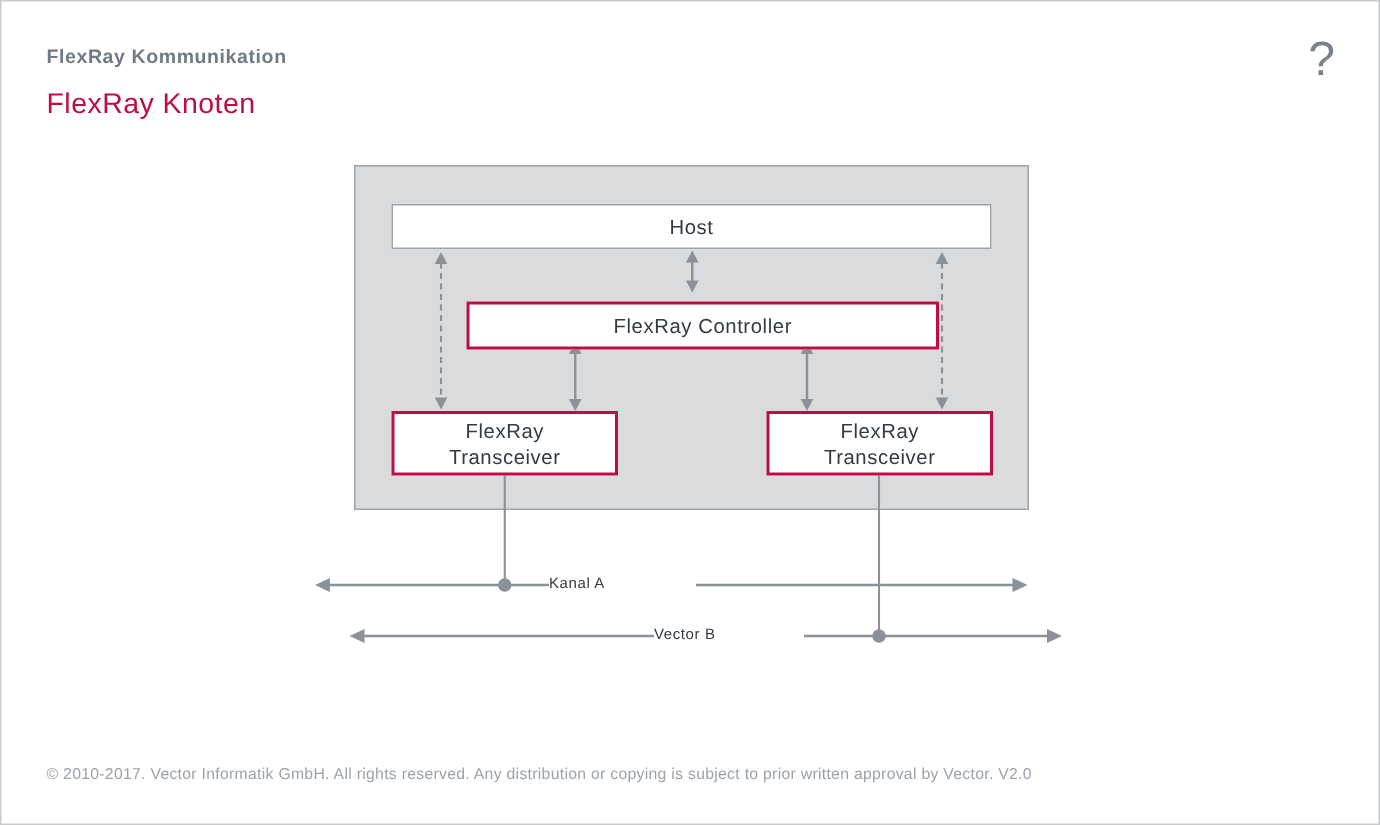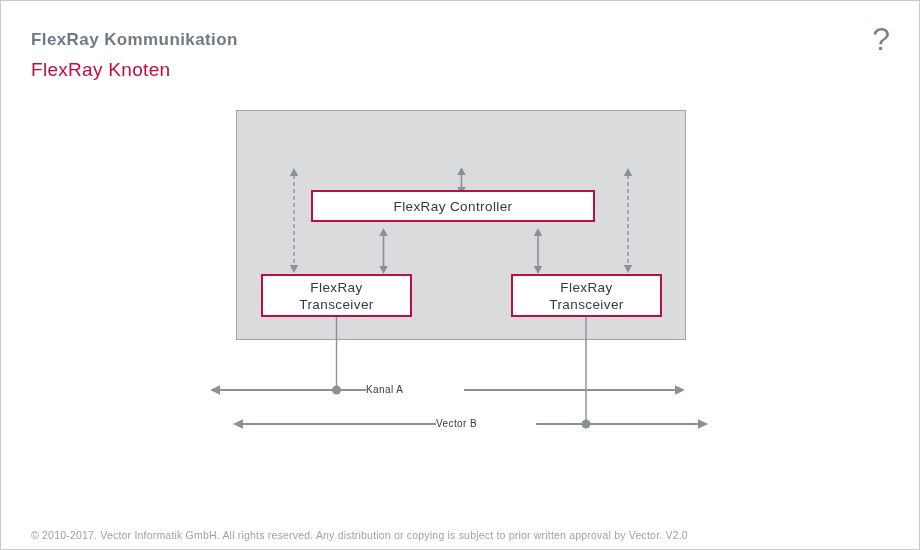--- a/index.html
+++ b/index.html
@@ -12,21 +12,21 @@
     position: relative;
     width: 920px; height: 550px;
     background: #ffffff;
     border: 1px solid #c7cbce;
     overflow: hidden;
   }
 
   
   .kicker {
     position: absolute; left: 30px; top: 29px;
-    font-size: 17px; font-weight: bold;
+    font-size: 13px; font-weight: bold;
     letter-spacing: 0.4px;
     color: #6f7b84;
   }
   .title {
     position: absolute; left: 30px; top: 58px;
     font-size: 19px; font-weight: normal;
     letter-spacing: 0.3px;
     color: #be0d42;
   }
   .help {
@@ -62,38 +62,38 @@
     font-size: 13.5px;
     letter-spacing: 0.4px;
     color: #333b42;
     text-align: center;
     line-height: 17px;
   }
   .dbox.gray-border { border: 1px solid #9ea4a8; }
   .dbox.red-border  { border: 2px solid #be0d42; }
 
   .box-host        { left: 260px; top: 135px; width: 400px; height: 30px; }
-  .box-controller  { left: 310px; top: 189px; width: 284px; height: 32px; align-items: center; }
+  .box-controller  { left: 310px; top: 200px; width: 315px; height: 32px; align-items: center; }
   .box-trx-a       { left: 260px; top: 273px; width: 151px; height: 43px; }
   .box-trx-b       { left: 510px; top: 273px; width: 151px; height: 43px; }
 
   .channel-label {
     position: absolute;
     font-size: 10px;
     letter-spacing: 0.4px;
     color: #333b42;
     text-align: left;
     line-height: 16px;
   }
   .channel-a-label { left: 365px; top: 381px; width: 98px;  }
   .channel-b-label { left: 435px; top: 415px; width: 100px; }
 
   
   .footer {
-    position: absolute; left: 30px; top: 528px;
+    position: absolute; left: 30px; top: 509px;
     font-size: 10.5px;
     letter-spacing: 0.2px;
     color: #9ba3aa;
   }
 </style>
 </head>
 <body>
 
 <div class="page">
 
@@ -155,20 +155,23 @@
       </g>
 
       <g stroke="#8a9199" fill="#8a9199">
         <polygon points="232,423 242,418.3 242,427.7" stroke="none"></polygon>
         <line x1="241" y1="423" x2="435" y2="423" stroke-width="1.8"></line>
         <line x1="535" y1="423" x2="698" y2="423" stroke-width="1.8"></line>
         <polygon points="707,423 697,418.3 697,427.7" stroke="none"></polygon>
       </g>
     </svg>
 
+    <div class="dbox gray-border box-host">
+      <span>Host</span>
+    </div>
 
     <div class="dbox red-border box-controller">
       <span>FlexRay Controller</span>
     </div>
 
     <div class="dbox red-border box-trx-a">
       <span>FlexRay</span>
       <span>Transceiver</span>
     </div>
 

